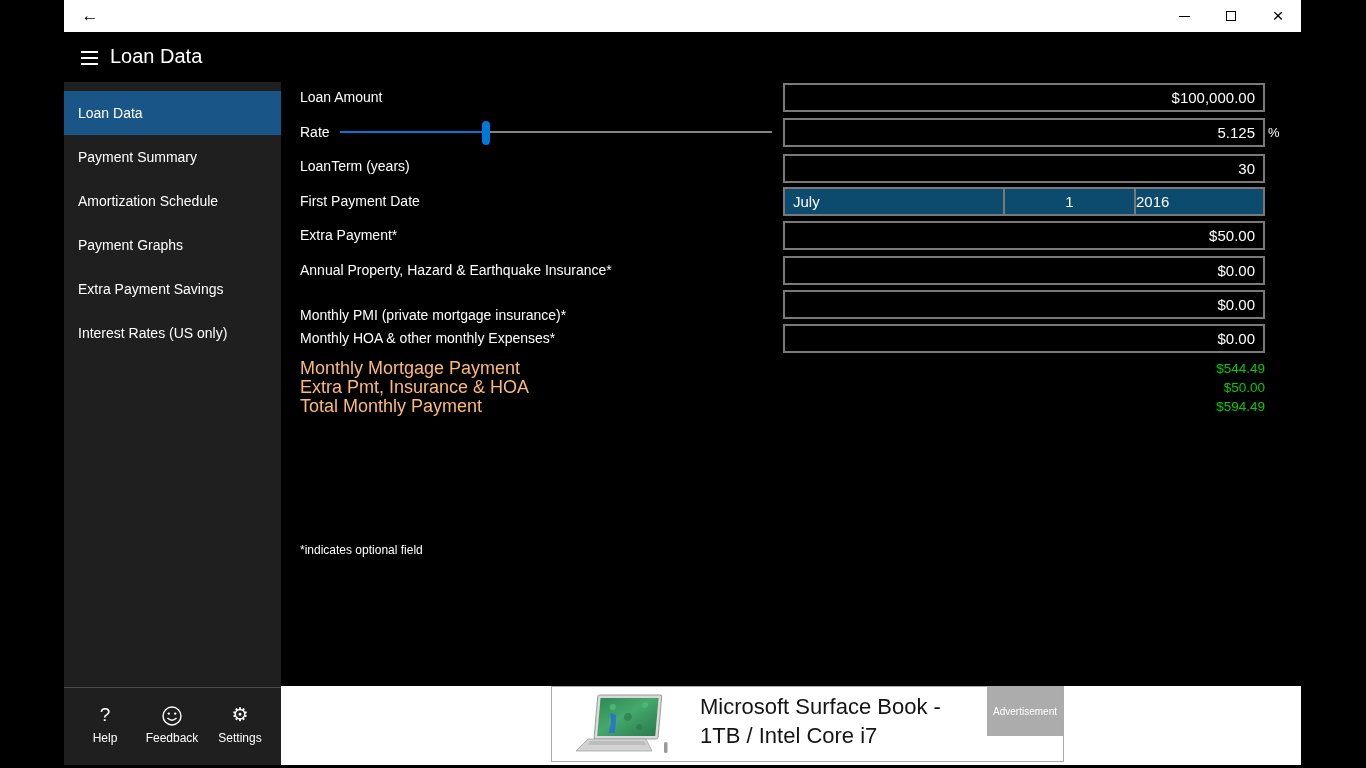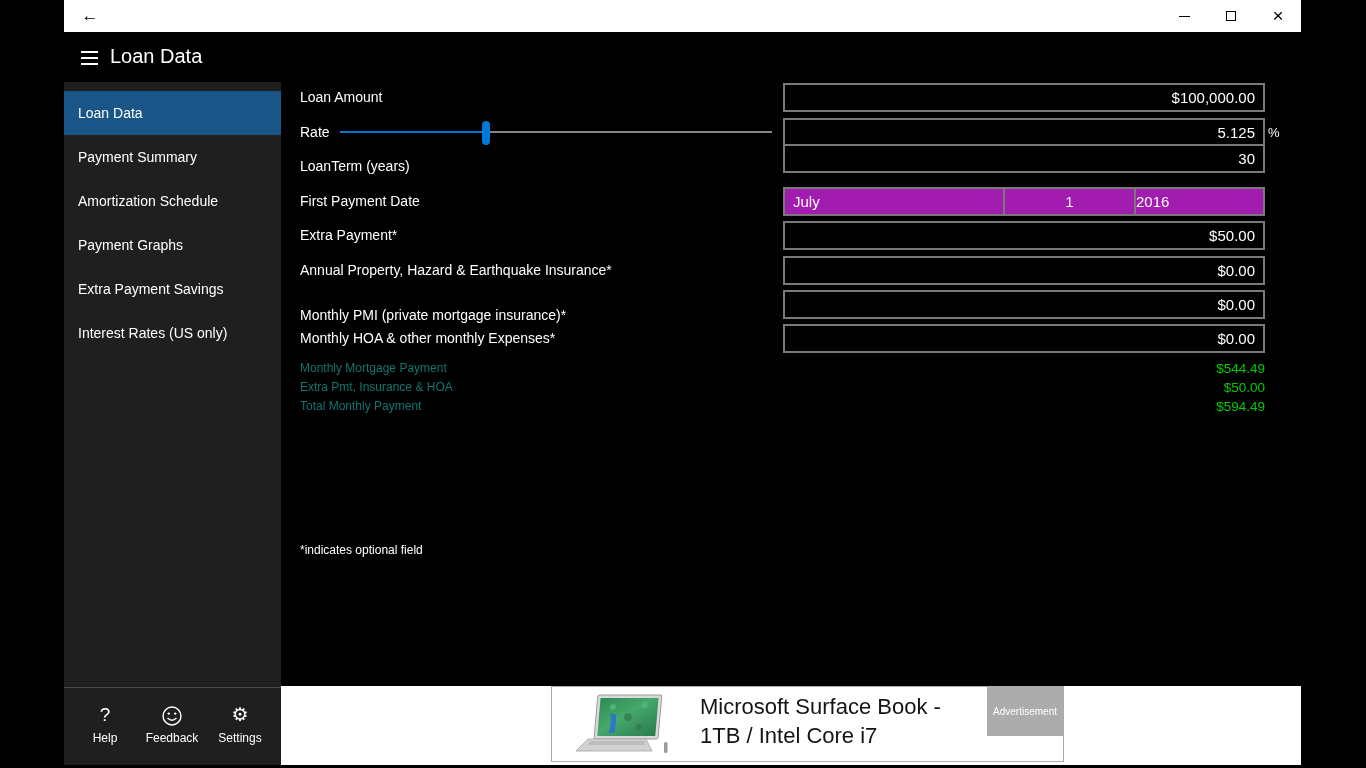--- a/index.html
+++ b/index.html
@@ -48,29 +48,29 @@
   .suffix { position:absolute; left:1204px; top:118px; height:29px; line-height:29px;
             font-size:13px; color:#fff; }
 
   .slider { position:absolute; left:276px; top:118px; width:432px; height:29px; cursor:pointer; }
   .slider-track { position:absolute; left:0; top:13px; width:432px; height:2px; background:#848484; }
   .slider-fill  { position:absolute; left:0; top:13px; width:146px; height:2px; background:#0078d7; }
   .slider-thumb { position:absolute; left:142px; top:3px; width:8px; height:24px;
                   border-radius:4px; background:#0078d7; cursor:pointer; }
 
   .datefield { position:absolute; left:719px; top:187px; width:482px; height:29px;
-               border:2px solid #797979; background:#a21caf; display:flex; color:#fff; font-size:15px; }
+               border:2px solid #797979; background:#0c4a6e; display:flex; color:#fff; font-size:15px; }
   .date-cell { line-height:25px; cursor:pointer; }
   .cell-month { flex:1 1 auto; padding-left:8px; text-align:left; }
   .cell-day  { flex:0 0 131px; border-left:2px solid #797979; text-align:center; }
   .cell-year { flex:0 0 129px; border-left:2px solid #797979; text-align:left; }
 
   
   .sum-label { position:absolute; left:236px; height:19px; line-height:19px;
-               font-size:12px; color:#0f766e; }
+               font-size:18px; color:#fdba74; }
   .sum-value { position:absolute; right:36px; height:19px; line-height:19px;
                font-size:13.5px; color:#00cc00; text-align:right; }
   .note { position:absolute; left:236px; top:543px; font-size:12px; color:#fff; }
 
   
   .ad-strip { position:absolute; left:217px; top:686px; width:1020px; height:79px; background:#fff; }
   .ad-banner { position:absolute; left:270px; top:0; width:513px; height:76px;
                background:#fff; border:1px solid #ababab; cursor:pointer; }
   .ad-img { position:absolute; left:16px; top:6px; }
   .ad-text { position:absolute; left:148px; top:5px; color:#141414; font-size:22px; line-height:29px; }
@@ -145,21 +145,21 @@
 
   <div class="slider">
     <div class="slider-track"></div>
     <div class="slider-fill"></div>
     <div class="slider-thumb"></div>
   </div>
   <div class="suffix">%</div>
 
   <input class="field" style="top: 83px;" value="$100,000.00">
   <input class="field" style="top: 118px;" value="5.125">
-  <input class="field" style="top: 144px;" value="30">
+  <input class="field" style="top: 154px;" value="30">
   <div class="datefield">
     <div class="date-cell cell-month">July</div>
     <div class="date-cell cell-day">1</div>
     <div class="date-cell cell-year">2016</div>
   </div>
   <input class="field" style="top: 221px;" value="$50.00">
   <input class="field" style="top: 256px;" value="$0.00">
   <input class="field" style="top: 290px;" value="$0.00">
   <input class="field" style="top: 324px;" value="$0.00">
 

